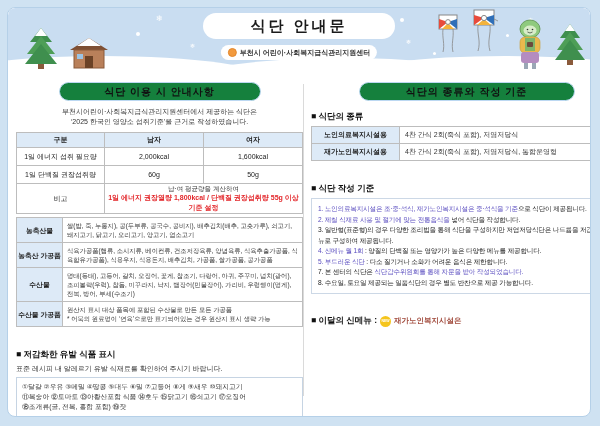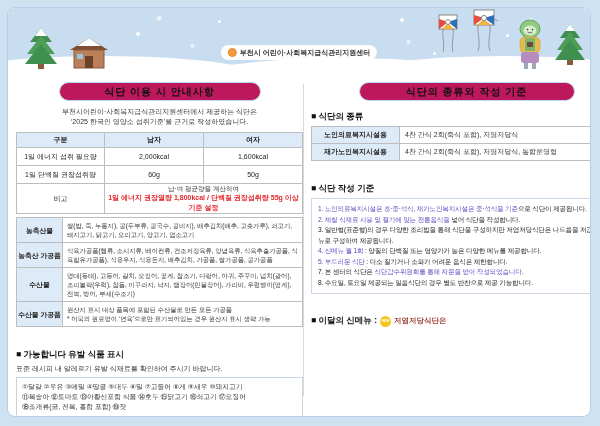--- a/index.html
+++ b/index.html
@@ -43,21 +43,21 @@
     width:9px; height:9px; border-radius:50%;
     background:#f29a3e; border:1px solid #e3872b; flex:0 0 auto;
   }
   .art { position:absolute; }
   
   .divider { position:absolute; left:295px; top:76px; width:1px; height:312px; background:#dadada; }
   .col { position:absolute; top:74px; }
   .col.left  { left:8px;  width:287px; }
   .col.right { left:303px; width:311px; }
   .sec-pill {
-    margin:0 auto; height:19px; background:#be185d; border:1px solid #bcd8f2;
+    margin:0 auto; height:19px; background:#15803d; border:1px solid #bcd8f2;
     border-radius:10px; display:flex; align-items:center; justify-content:center;
     font-size:10px; font-weight:bold; letter-spacing:1px; color:#111;
   }
   .sec-pill.lp { width:202px; }
   .sec-pill.rp { width:216px; }
   .intro { margin-top:6px; text-align:center; font-size:7px; line-height:10px; color:#333; }
   table { border-collapse:collapse; width:100%; }
   td,th { border:1px solid #bdbdbd; text-align:center; vertical-align:middle; }
   .ntab { margin-top:5px; font-size:7px; }
   .ntab th { background:#ddeaf7; height:15px; font-weight:bold; }
@@ -164,20 +164,21 @@
     </svg>
 
     <svg class="art" style="right:4px; top:14px;" width="32" height="44" viewBox="0 0 32 44">
       <rect x="13" y="36" width="6" height="7" fill="#8a5a3b"></rect>
       <polygon points="16,2 26,16 6,16" fill="#3f8f4e"></polygon>
       <polygon points="16,10 29,28 3,28" fill="#4e9e57"></polygon>
       <polygon points="16,18 31,38 1,38" fill="#3f8f4e"></polygon>
       <polygon points="16,2 21,9 11,9" fill="#ffffff"></polygon>
     </svg>
 
+    <div class="title-box">식단 안내문</div>
     <div class="org-pill">
       <span class="org-logo"></span>
       <span>부천시 어린이·사회복지급식관리지원센터</span>
     </div>
   </div>
 
   <div class="divider"></div>
 
   <div class="col left">
     <div class="sec-pill lp">식단 이용 시 안내사항</div>
@@ -230,21 +231,21 @@
       <tr>
         <td class="cat">수산물 가공품</td>
         <td class="its">
           <div>원산지 표시 대상 품목에 포함된 수산물로 만든 모든 가공품</div>
           <div>* 어묵의 원료명이 ‘연육’으로만 표기되어있는 경우 원산지 표시 생략 가능</div>
         </td>
       </tr>
     </tbody>
       </table>
 
-    <div class="sec-title">■ 가능합니다 유발 식품 표시</div>
+    <div class="sec-title">■ 저감화한 유발 식품 표시</div>
     <div class="allergy-intro">표준 레시피 내 알레르기 유발 식재료를 확인하여 주시기 바랍니다.</div>
     <div class="allergy-box">
       <div>①달걀 ②우유 ③메밀 ④땅콩 ⑤대두 ⑥밀 ⑦고등어 ⑧게 ⑨새우 ⑩돼지고기</div>
       <div>⑪복숭아 ⑫토마토 ⑬아황산포함 식품 ⑭호두 ⑮닭고기 ⑯쇠고기 ⑰오징어</div>
       <div>⑱조개류(굴, 전복, 홍합 포함) ⑲잣</div>
     </div>
   </div>
 
   <div class="col right">
     <div class="sec-pill rp">식단의 종류와 작성 기준</div>
@@ -270,17 +271,17 @@
       <div><span>3. 일반형(표준형)의 경우 다양한 조리법을 통해 식단을 구성하지만 저염저당식단은 나트륨을 저감화한 메뉴로 구성하여 제공됩니다.</span></div>
       <div><span class="purple">4. 신메뉴 월 1회</span><span> : 양질의 단백질 또는 영양가가 높은 다양한 메뉴를 제공합니다.</span></div>
       <div><span class="purple">5. 부드러운 식단</span><span> : 다소 질기거나 소화가 어려운 음식은 제한합니다.</span></div>
       <div><span>7. 본 센터의 식단은 </span><span class="purple">식단감수위원회를 통해 자문을 받아 작성되었습니다.</span></div>
       <div><span>8. 수요일, 토요일 제공되는 일품식단의 경우 별도 반찬으로 제공 가능합니다.</span></div>
     </div>
 
     <div class="newmenu">
       <span class="nm-title">■ 이달의 신메뉴 :</span>
       <span class="badge">NEW</span>
-      <span class="nm-value">저염저당식단은</span>
+      <span class="nm-value">재가노인복지시설은</span>
     </div>
   </div>
 
 </div>
 
 </body></html>

